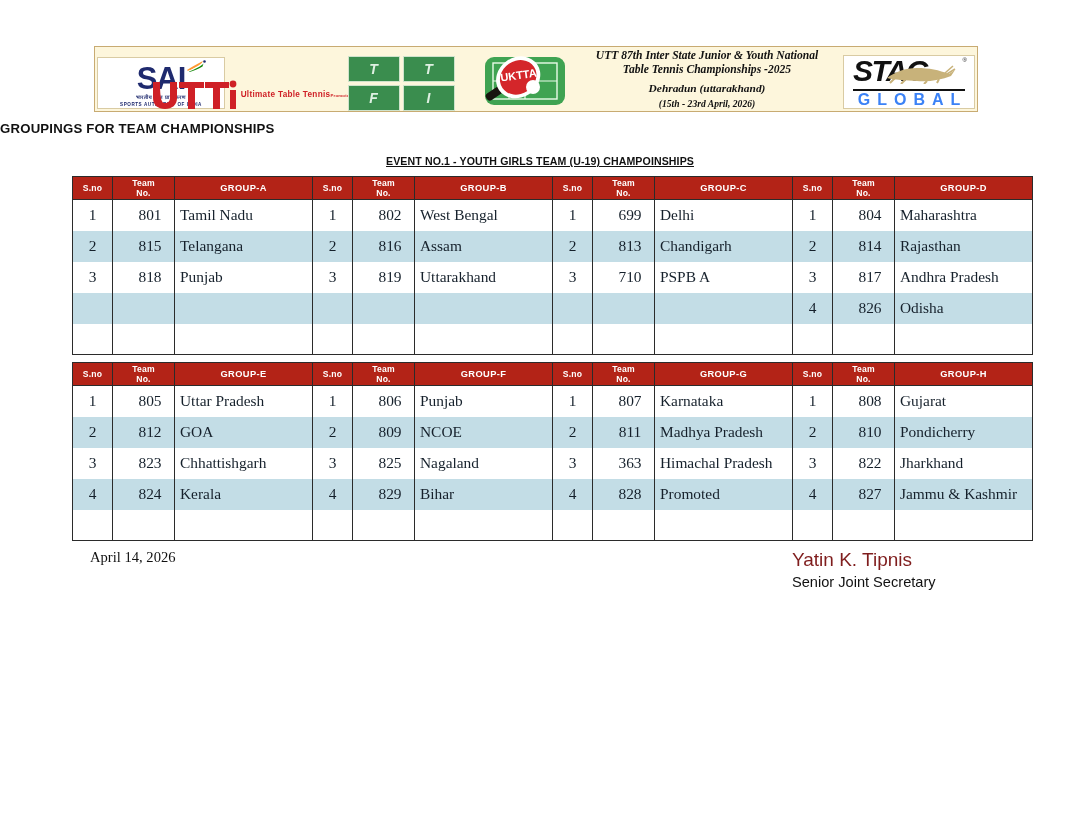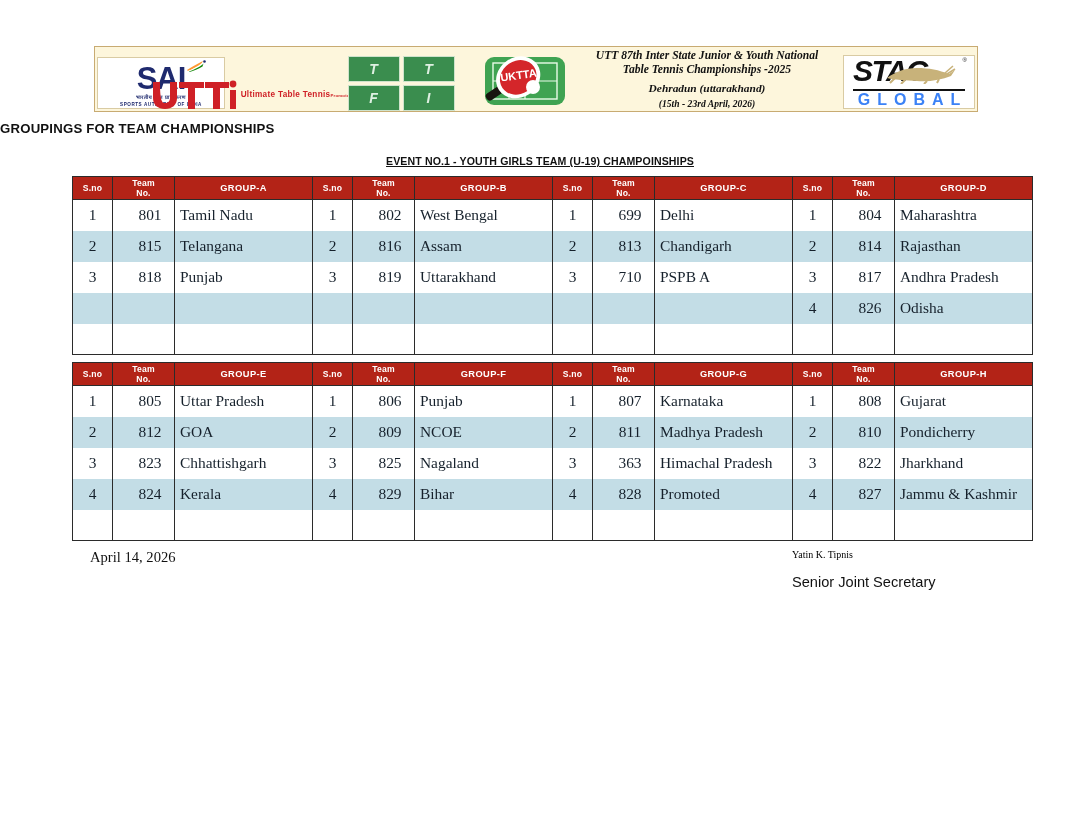--- a/index.html
+++ b/index.html
@@ -322,23 +322,23 @@
     left: 90px;
     top: 549px;
     font-family: "Liberation Serif", serif;
     font-size: 14.6px;
     color: #111;
   }
   .footer-sign-name {
     position: absolute;
     left: 792px;
     top: 549px;
-    font-family: Liberation Serif, serif;
-    font-size: 10px;
-    color: #000000;
+    font-family: Liberation Sans, sans-serif;
+    font-size: 19px;
+    color: #7f1d1d;
   }
   .footer-sign-role {
     position: absolute;
     left: 792px;
     top: 574px;
     font-family: "Liberation Sans", sans-serif;
     font-size: 14.6px;
     color: #111;
   }
 </style>

